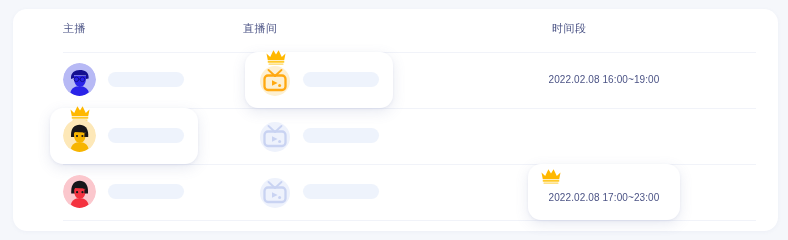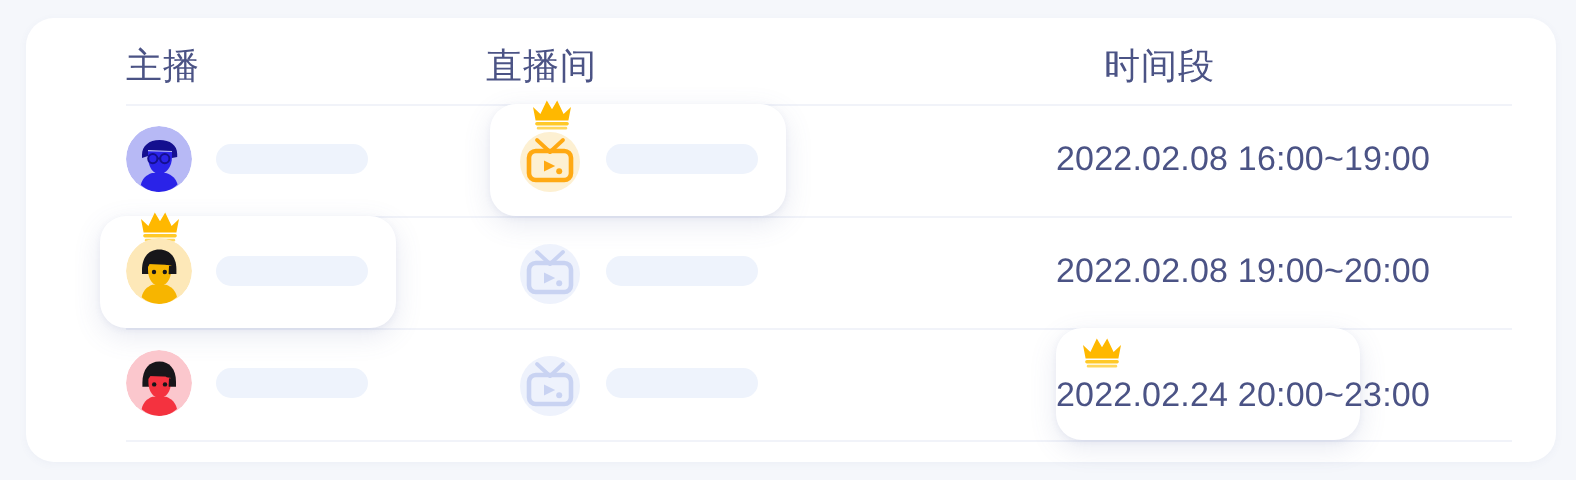--- a/index.html
+++ b/index.html
@@ -36,21 +36,21 @@
   .header {
     position: absolute;
     left: 0;
     top: 0;
     width: 765px;
     height: 43px;
   }
   .header-cell {
     position: absolute;
     top: 12px;
-    font-size: 18px;
+    font-size: 11px;
     color: #4b5385;
     letter-spacing: 0.5px;
     white-space: nowrap;
   }
   .hc-host { left: 50px; }
   .hc-room { left: 230px; font-family: Liberation Serif, serif; }
   .hc-time { left: 539px; }
 
   
   .sep {
@@ -136,21 +136,21 @@
 
   
   .time-text {
     position: absolute;
     left: 0;
     top: 0;
     width: 152px;
     height: 56px;
     line-height: 56px;
     text-align: center;
-    font-size: 17px;
+    font-size: 10px;
     color: #4b5385;
     white-space: nowrap;
     letter-spacing: 0.1px;
   }
   .time-card-text {
     line-height: 56px;
     padding-top: 6px;
     box-sizing: border-box;
   }
 
@@ -261,23 +261,20 @@
             <path d="M10.5 7 L17 13" stroke="#c9d3f2" stroke-width="1.9" stroke-linecap="round"></path>
             <path d="M23.5 7 L17 13" stroke="#c9d3f2" stroke-width="1.9" stroke-linecap="round"></path>
             <rect x="6.5" y="12.5" width="21" height="14.5" rx="3.4" fill="none" stroke="#c9d3f2" stroke-width="2.3"></rect>
             <path d="M14 17.2 L19.6 20 L14 22.8 Z" fill="#c9d3f2"></path>
             <circle cx="21.6" cy="22.6" r="1.5" fill="#c9d3f2"></circle>
           </svg>
         </div>
         <div class="ph ph-room"></div>
       </div>
 
-      <div class="cell-time">
-        <div class="time-text">2022.02.08 19:00~20:00</div>
-      </div>
     </div>
 
     <div class="row row-3">
 
       <div class="cell-host">
         <div class="avatar">
           <svg width="33" height="33" viewBox="0 0 33 33">
             <circle cx="16.5" cy="16.5" r="16.5" fill="#fbc7cd"></circle>
             <path d="M8.2 16.4 C8.2 9.6 11.6 5.8 16.7 5.8 C21.8 5.8 25 9.6 25 16 L25 18.4 L8.2 18.4 Z" fill="#17161a"></path>
             <path d="M11.2 16 C11.2 20.8 13.7 24 16.8 24 C20 24 22.5 20.8 22.5 16 L22.5 13.4 L11.2 13 Z" fill="#f4323f"></path>
@@ -306,18 +303,18 @@
       </div>
 
       <div class="cell-time hl">
         <div class="crown crown-time">
           <svg width="22" height="16" viewBox="0 0 22 16">
             <path d="M1.5 4.5 L5.2 8 L8.4 1.2 L11 5.6 L13.6 1.2 L16.8 8 L20.5 4.5 L19.2 11.2 L2.8 11.2 Z" fill="#ffb800"></path>
             <rect x="2.6" y="12" width="16.8" height="1.7" rx="0.8" fill="#ffc928"></rect>
             <rect x="3.4" y="14.4" width="15.2" height="1.3" rx="0.6" fill="#ffd75c"></rect>
           </svg>
         </div>
-        <div class="time-text time-card-text">2022.02.24 20:00~23:00</div>
+        <div class="time-text time-card-text">2022.02.08 17:00~23:00</div>
       </div>
     </div>
 
   </div>
 </div>
 
 </body></html>

